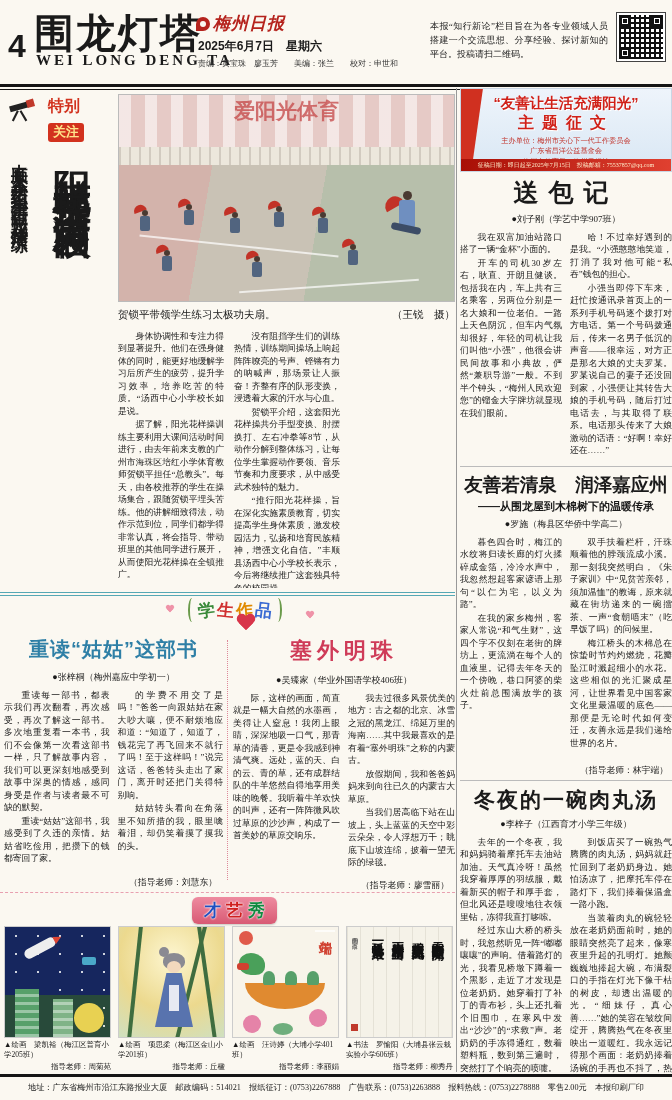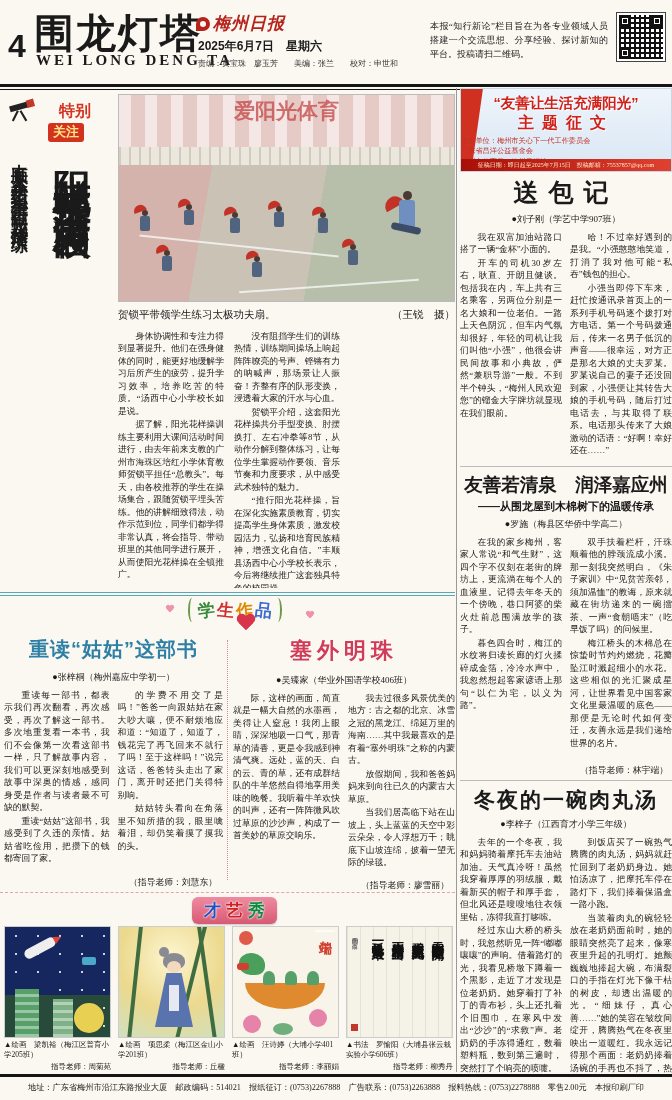--- a/index.html
+++ b/index.html
@@ -25,21 +25,21 @@
     background-image: repeating-linear-gradient(0deg,#111 0 2px,transparent 2px 5px),
                       repeating-linear-gradient(90deg,#111 0 2px,#fff 2px 5px); }
   .fp { position:absolute; width:12px; height:12px; border:3px solid #111; background:#fff; }
   .fp::after { content:""; position:absolute; inset:1px; background:#111; }
   .fp.tl{ left:0; top:0; } .fp.tr{ right:0; top:0; } .fp.bl{ left:0; bottom:0; }
   .head-rule { position:absolute; left:0; top:84px; width:672px; border-top:3px solid #151515; }
   .head-rule2 { position:absolute; left:0; top:89px; width:672px; border-top:1px solid #151515; }
 
   
   .sp-badge { position:absolute; left:6px; top:96px; width:104px; }
-  .sp-row1 { display:flex; align-items:flex-end; gap:19px; }
+  .sp-row1 { display:flex; align-items:flex-start; gap:8px; }
   .sp-word1 { color:#d2321e; font-weight:bold; font-size:16px; font-family:"Liberation Sans",sans-serif; }
   .sp-word2 { display:inline-block; margin-left:42px; margin-top:-4px; background:#d2321e; color:#ffe48a; font-weight:bold; font-size:13px; font-family:"Liberation Sans",sans-serif; padding:0 5px 1px; border-radius:3px; }
   .v-sub { position:absolute; left:8px; top:150px; height:410px; writing-mode:vertical-rl; font-size:17px; font-weight:bold; letter-spacing:4px; font-family:"Liberation Sans",sans-serif; }
   .v-title { position:absolute; left:46px; top:142px; height:430px; writing-mode:vertical-rl; font-size:38px; font-weight:bold; letter-spacing:4px; font-family:"Liberation Sans",sans-serif; }
   .byline-box { position:absolute; left:8px; top:543px; width:100px; border-top:1px dotted #555; border-bottom:1px dotted #555; padding:5px 0; text-align:center; font-size:10px; line-height:1.6; }
 
   
   .photo { position:absolute; left:118px; top:94px; width:337px; height:208px; background:#cdc6ba; overflow:hidden; border:1px solid #bbb; }
   .ph-building { position:absolute; left:0; top:0; width:100%; height:52px; background:#e6cac6;
     background-image: repeating-linear-gradient(90deg, rgba(255,255,255,.55) 0 12px, transparent 12px 26px); }
@@ -134,21 +134,21 @@
   .a4 .poem span { display:block; margin-left:3px; }
   .a4 .side { position:absolute; left:3px; top:6px; writing-mode:vertical-rl; font-size:6px; color:#555; }
   .a4 .seal { position:absolute; left:4px; bottom:6px; width:7px; height:7px; background:#c0392b; }
 
   
   .rcol-rule { position:absolute; left:456px; top:88px; height:984px; border-left:1px solid #999; }
   .banner { position:absolute; left:460px; top:88px; width:212px; height:84px; background:linear-gradient(180deg,#eef4fb,#d9e7f4); overflow:hidden; border:1px solid #c9d6e4; }
   .banner .ribbon { position:absolute; left:-10px; top:-6px; width:26px; height:96px; background:#d03020; transform:skewX(-8deg); }
   .banner .t1 { position:relative; text-align:center; margin-top:5px; font-size:14.5px; font-weight:bold; color:#d02018; font-family:"Liberation Sans",sans-serif; text-shadow:1px 1px 0 #fff; }
   .banner .t2 { position:relative; text-align:center; font-size:16px; font-weight:bold; color:#d02018; letter-spacing:8px; font-family:"Liberation Sans",sans-serif; text-shadow:1px 1px 0 #fff; }
-  .banner .orgs { position:relative; text-align:left; font-size:7.2px; color:#c03028; line-height:1.45; margin-top:2px; }
+  .banner .orgs { position:relative; text-align:center; font-size:7.2px; color:#c03028; line-height:1.45; margin-top:2px; }
   .banner .strip { position:absolute; left:0; bottom:0; width:100%; height:12px; background:linear-gradient(90deg,#a80f06,#e04030); color:#ffeecc; font-size:6px; line-height:12px; text-align:center; white-space:nowrap; overflow:hidden; }
   .r-art { position:absolute; left:460px; width:212px; }
   .r-title { text-align:center; font-family:"Liberation Sans",sans-serif; font-weight:bold; }
   .bag-title { font-size:25px; letter-spacing:10px; }
   .spring-title { font-size:18.5px; }
   .spring-sub { text-align:center; font-size:11px; font-weight:bold; margin-top:2px; font-family:"Liberation Sans",sans-serif; }
   .soup-title { font-size:21px; letter-spacing:2px; }
   .r-author { text-align:center; font-size:9px; margin:4px 0 5px; }
   .r-cols { display:flex; gap:8px; overflow:hidden; }
   .r-col { width:102px; overflow:hidden; }
@@ -415,22 +415,22 @@
   </div>
 
   <div class="r-rule" style="top:466px;"></div>
 
   <div class="r-art" style="top:472px; height:304px;">
     <div class="r-title spring-title">友善若清泉　润泽嘉应州</div>
     <div class="spring-sub">——从围龙屋到木棉树下的温暖传承</div>
     <div class="r-author">●罗施（梅县区华侨中学高二）</div>
     <div class="r-cols" style="height:228px;">
       <div class="r-col">
+          <p class="para">暮色四合时，梅江的水纹将归读长廊的灯火揉碎成金箔，冷冷水声中，我忽然想起客家谚语上那句“以仁为宅，以义为路”。</p>
           <p class="para">在我的家乡梅州，客家人常说“和气生财”，这四个字不仅刻在老街的牌坊上，更流淌在每个人的血液里。记得去年冬天的一个傍晚，巷口阿婆的柴火灶前总围满放学的孩子。</p>
-          <p class="para">暮色四合时，梅江的水纹将归读长廊的灯火揉碎成金箔，冷冷水声中，我忽然想起客家谚语上那句“以仁为宅，以义为路”。</p>
         </div>
       <div class="r-col">
           <p class="para">双手扶着栏杆，汗珠顺着他的脖颈流成小溪。那一刻我突然明白，《朱子家训》中“见贫苦亲邻，须加温恤”的教诲，原来就藏在街坊递来的一碗擂茶、一声“食朝唔末”（吃早饭了吗）的问候里。</p>
           <p class="para">梅江桥头的木棉总在惊蛰时节灼灼燃烧，花瓣坠江时溅起细小的水花。这些相似的光汇聚成星河，让世界看见中国客家文化里最温暖的底色——那便是无论时代如何变迁，友善永远是我们递给世界的名片。</p>
         </div>
     </div>
     <div class="r-sign">（指导老师：林宇端）</div>
   </div>
 
   <div class="r-rule" style="top:780px;"></div>

